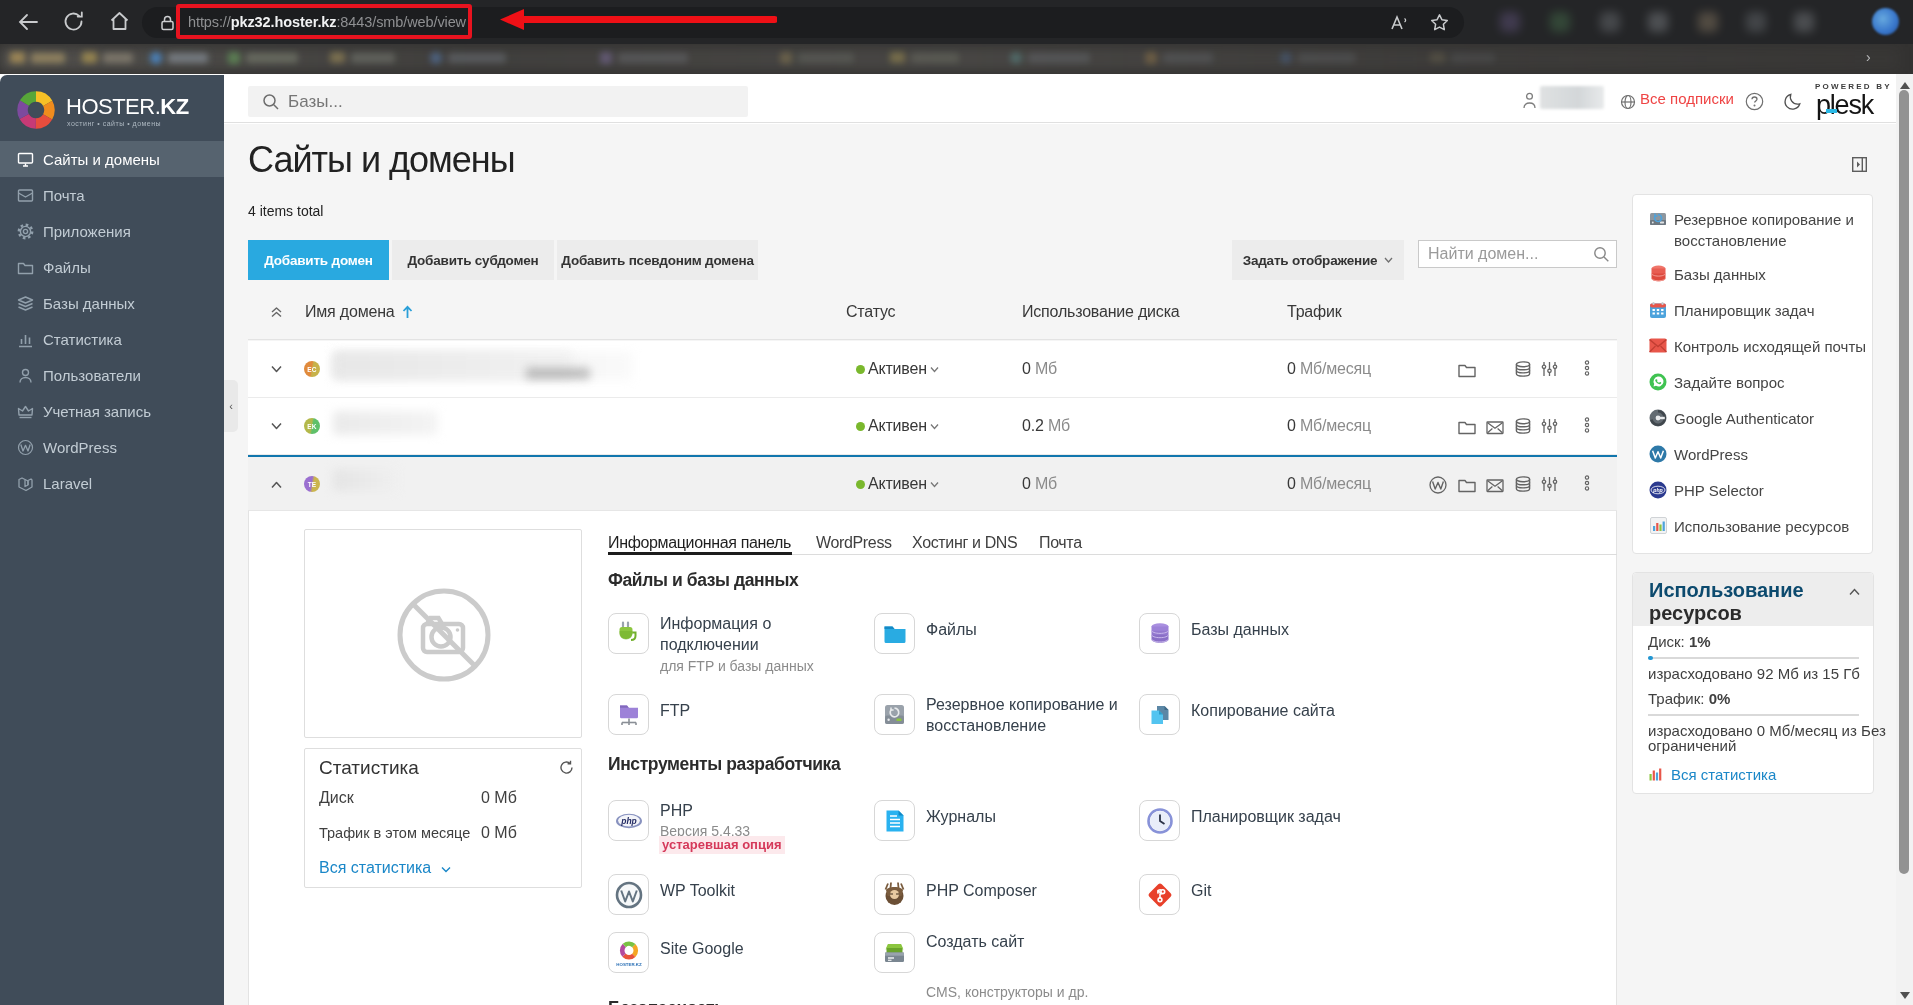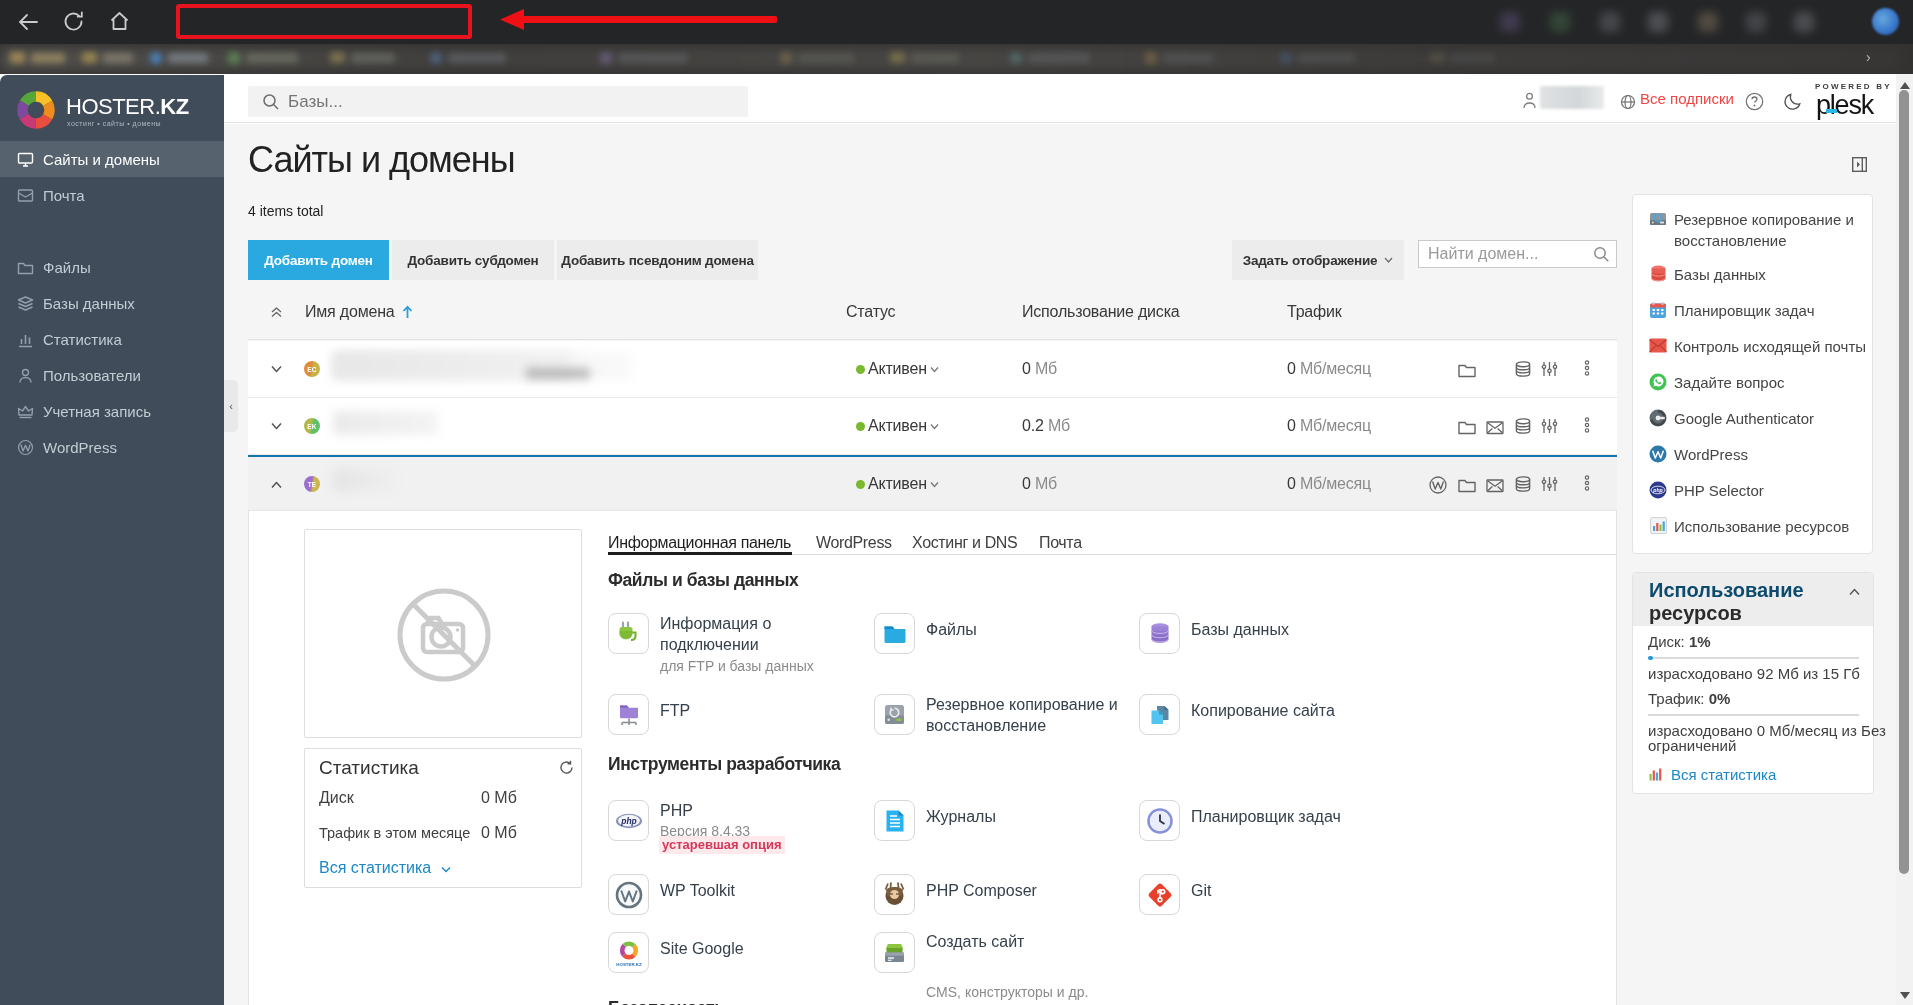--- a/index.html
+++ b/index.html
@@ -113,20 +113,34 @@
   <svg class="abs" style="left:17px;top:11px" width="22" height="22" viewBox="0 0 22 22" fill="none" stroke="#c9cbcd" stroke-width="1.8" stroke-linecap="round">
       <path d="M20 11H3M10 4l-7 7 7 7"></path>
     </svg>
   <svg class="abs" style="left:62px;top:10px" width="23" height="23" viewBox="0 0 23 23" fill="none" stroke="#c9cbcd" stroke-width="1.8" stroke-linecap="round">
       <path d="M19.5 11.5a8 8 0 1 1-2.4-5.7"></path>
       <path d="M19.8 2.5v4.1h-4.1" fill="none"></path>
     </svg>
   <svg class="abs" style="left:108px;top:10px" width="23" height="23" viewBox="0 0 23 23" fill="none" stroke="#c9cbcd" stroke-width="1.8" stroke-linejoin="round">
       <path d="M3.5 10.5 11.5 3l8 7.5M5.5 9v10h12V9"></path>
     </svg>
+  <div id="urlpill">
+    <svg class="abs" style="left:18px;top:8px" width="15" height="16" viewBox="0 0 15 16" fill="none" stroke="#cdced0" stroke-width="1.5">
+        <rect x="2" y="6.5" width="11" height="8" rx="1.5"></rect>
+        <path d="M4.5 6.5V4.5a3 3 0 0 1 6 0v2"></path>
+      </svg>
+    <div id="urltext">https://<b>pkz32.hoster.kz</b>:8443/smb/web/view</div>
+    <svg class="abs" style="left:1248px;top:7px" width="20" height="18" viewBox="0 0 20 18" fill="none" stroke="#c9cbcd" stroke-width="1.6">
+        <path d="M2 15 7 3l5 12M3.5 11h7"></path>
+        <path d="M14.5 4.5c1.5 1 1.5 2.5 0 3.5" stroke-width="1.3"></path>
+      </svg>
+    <svg class="abs" style="left:1288px;top:6px" width="19" height="19" viewBox="0 0 19 19" fill="none" stroke="#c9cbcd" stroke-width="1.5" stroke-linejoin="round">
+        <path d="M9.5 1.8 11.9 6.7 17.3 7.5 13.4 11.3 14.3 16.7 9.5 14.1 4.7 16.7 5.6 11.3 1.7 7.5 7.1 6.7Z"></path>
+      </svg>
+  </div>
   <div id="redbox"></div>
   <svg id="redarrow" width="277" height="24" viewBox="0 0 277 24">
       <path d="M0 11.5 24 1v7h250.5a2.8 2.8 0 0 1 0 7H24v7Z" fill="#ef1016"></path>
     </svg>
 
   <div class="abs" style="left:1478px;top:0;width:390px;height:44px;overflow:hidden">
     <div class="abs" style="left:22px;top:12px;width:20px;height:20px;background:#6a5a8a;border-radius:5px;filter:blur(5px);opacity:.4"></div>
     <div class="abs" style="left:72px;top:12px;width:20px;height:20px;background:#4a7a50;border-radius:5px;filter:blur(5px);opacity:.4"></div>
     <div class="abs" style="left:122px;top:12px;width:20px;height:20px;background:#777b80;border-radius:5px;filter:blur(5px);opacity:.4"></div>
     <div class="abs" style="left:170px;top:12px;width:20px;height:20px;background:#8b8f94;border-radius:5px;filter:blur(5px);opacity:.4"></div>
@@ -458,21 +472,21 @@
     <div class="h2" style="left:384px;top:630px">Инструменты разработчика</div>
 
     <div class="tbtn" style="left:384px;top:676px">
       <svg width="30" height="30" viewBox="0 0 30 30">
           <ellipse cx="15" cy="15" rx="13" ry="7.2" fill="#8892bf"></ellipse>
           <ellipse cx="15" cy="14.6" rx="11" ry="5.8" fill="#fff" opacity=".9"></ellipse>
           <text x="15" y="18.2" font-family="Liberation Sans" font-size="8.5" font-weight="bold" font-style="italic" text-anchor="middle" fill="#232b63">php</text>
         </svg>
     </div>
     <div class="tlab" style="left:436px;top:678px">PHP</div>
-    <div class="tsub" style="left:436px;top:699px">Версия 8.4.33</div>
+    <div class="tsub" style="left:436px;top:699px">Версия 5.4.33</div>
     <div class="abs" style="left:435px;top:712px;height:18px;background:#fce9ec;color:#d5395a;font-size:13px;font-weight:700;padding:0 3px;line-height:18px">устаревшая опция</div>
 
     <div class="tbtn" style="left:650px;top:676px">
       <svg width="26" height="26" viewBox="0 0 26 26">
           <path d="M4.5 2.5h12l5 5v16h-17z" fill="#29b2f0"></path>
           <path d="M16.5 2.5l5 5h-5z" fill="#1288c4"></path>
           <path d="M8 8h7M8 11.5h10M8 15h10M8 18.5h10" stroke="#fff" stroke-width="1.7"></path>
         </svg>
     </div>
     <div class="tlab" style="left:702px;top:684px">Журналы</div>
@@ -665,20 +679,28 @@
         </svg>
       Сайты и домены
     </div>
     <div class="nav" style="top:102px">
       <svg width="17" height="17" viewBox="0 0 17 17" fill="none" stroke="#92a0ac" stroke-width="1.4">
           <rect x="1.5" y="3" width="14" height="11" rx="1"></rect>
           <path d="M1.5 6l7 4 7-4" stroke-linejoin="round"></path>
         </svg>
       Почта
     </div>
+    <div class="nav" style="top:138px">
+      <svg width="17" height="17" viewBox="0 0 17 17" fill="none" stroke="#92a0ac">
+          <circle cx="8.5" cy="8.5" r="6.7" stroke-width="2.4" stroke-dasharray="2.6 2.66"></circle>
+          <circle cx="8.5" cy="8.5" r="5.1" stroke-width="1.4"></circle>
+          <circle cx="8.5" cy="8.5" r="2.1" stroke-width="1.4"></circle>
+        </svg>
+      Приложения
+    </div>
     <div class="nav" style="top:174px">
       <svg width="17" height="17" viewBox="0 0 17 17" fill="none" stroke="#92a0ac" stroke-width="1.4">
           <path d="M1.5 4.5h5l1.5 2h7.5v8h-14z" stroke-linejoin="round"></path>
         </svg>
       Файлы
     </div>
     <div class="nav" style="top:210px">
       <svg width="17" height="17" viewBox="0 0 17 17" fill="none" stroke="#92a0ac" stroke-width="1.4" stroke-linejoin="round">
           <path d="M8.5 2 15.5 5 8.5 8 1.5 5Z"></path>
           <path d="M1.5 8.5 8.5 11.5 15.5 8.5"></path>
@@ -705,20 +727,27 @@
           <path d="M2.5 14.5h12"></path>
         </svg>
       Учетная запись
     </div>
     <div class="nav" style="top:354px">
       <svg width="17" height="17" viewBox="0 0 17 17">
           <circle cx="8.5" cy="8.5" r="7" fill="none" stroke="#92a0ac" stroke-width="1.2"></circle>
           <path d="M3.8 5.5 6 12 8.5 6.3 11 12 13.2 5.5" fill="none" stroke="#92a0ac" stroke-width="1.3" stroke-linejoin="round"></path>
         </svg>
       WordPress
+    </div>
+    <div class="nav" style="top:390px">
+      <svg width="17" height="17" viewBox="0 0 17 17" fill="none" stroke="#92a0ac" stroke-width="1.3" stroke-linejoin="round">
+          <path d="M2 4.5 5 3l3 1.5v7L11 10V5.5L14 4l1 1v7l-6 3.5L2 12Z"></path>
+          <path d="M8 4.5 11 6v4"></path>
+        </svg>
+      Laravel
     </div>
   </div>
   <div id="chandle">‹</div>
   <div id="sbar">
     <div style="position:absolute;left:4px;top:8px;width:0;height:0;border-left:5px solid transparent;border-right:5px solid transparent;border-bottom:7px solid #505050"></div>
     <div id="sbthumb"></div>
     <div style="position:absolute;left:4px;bottom:6px;width:0;height:0;border-left:5px solid transparent;border-right:5px solid transparent;border-top:7px solid #505050"></div>
   </div>
 </div>
 

